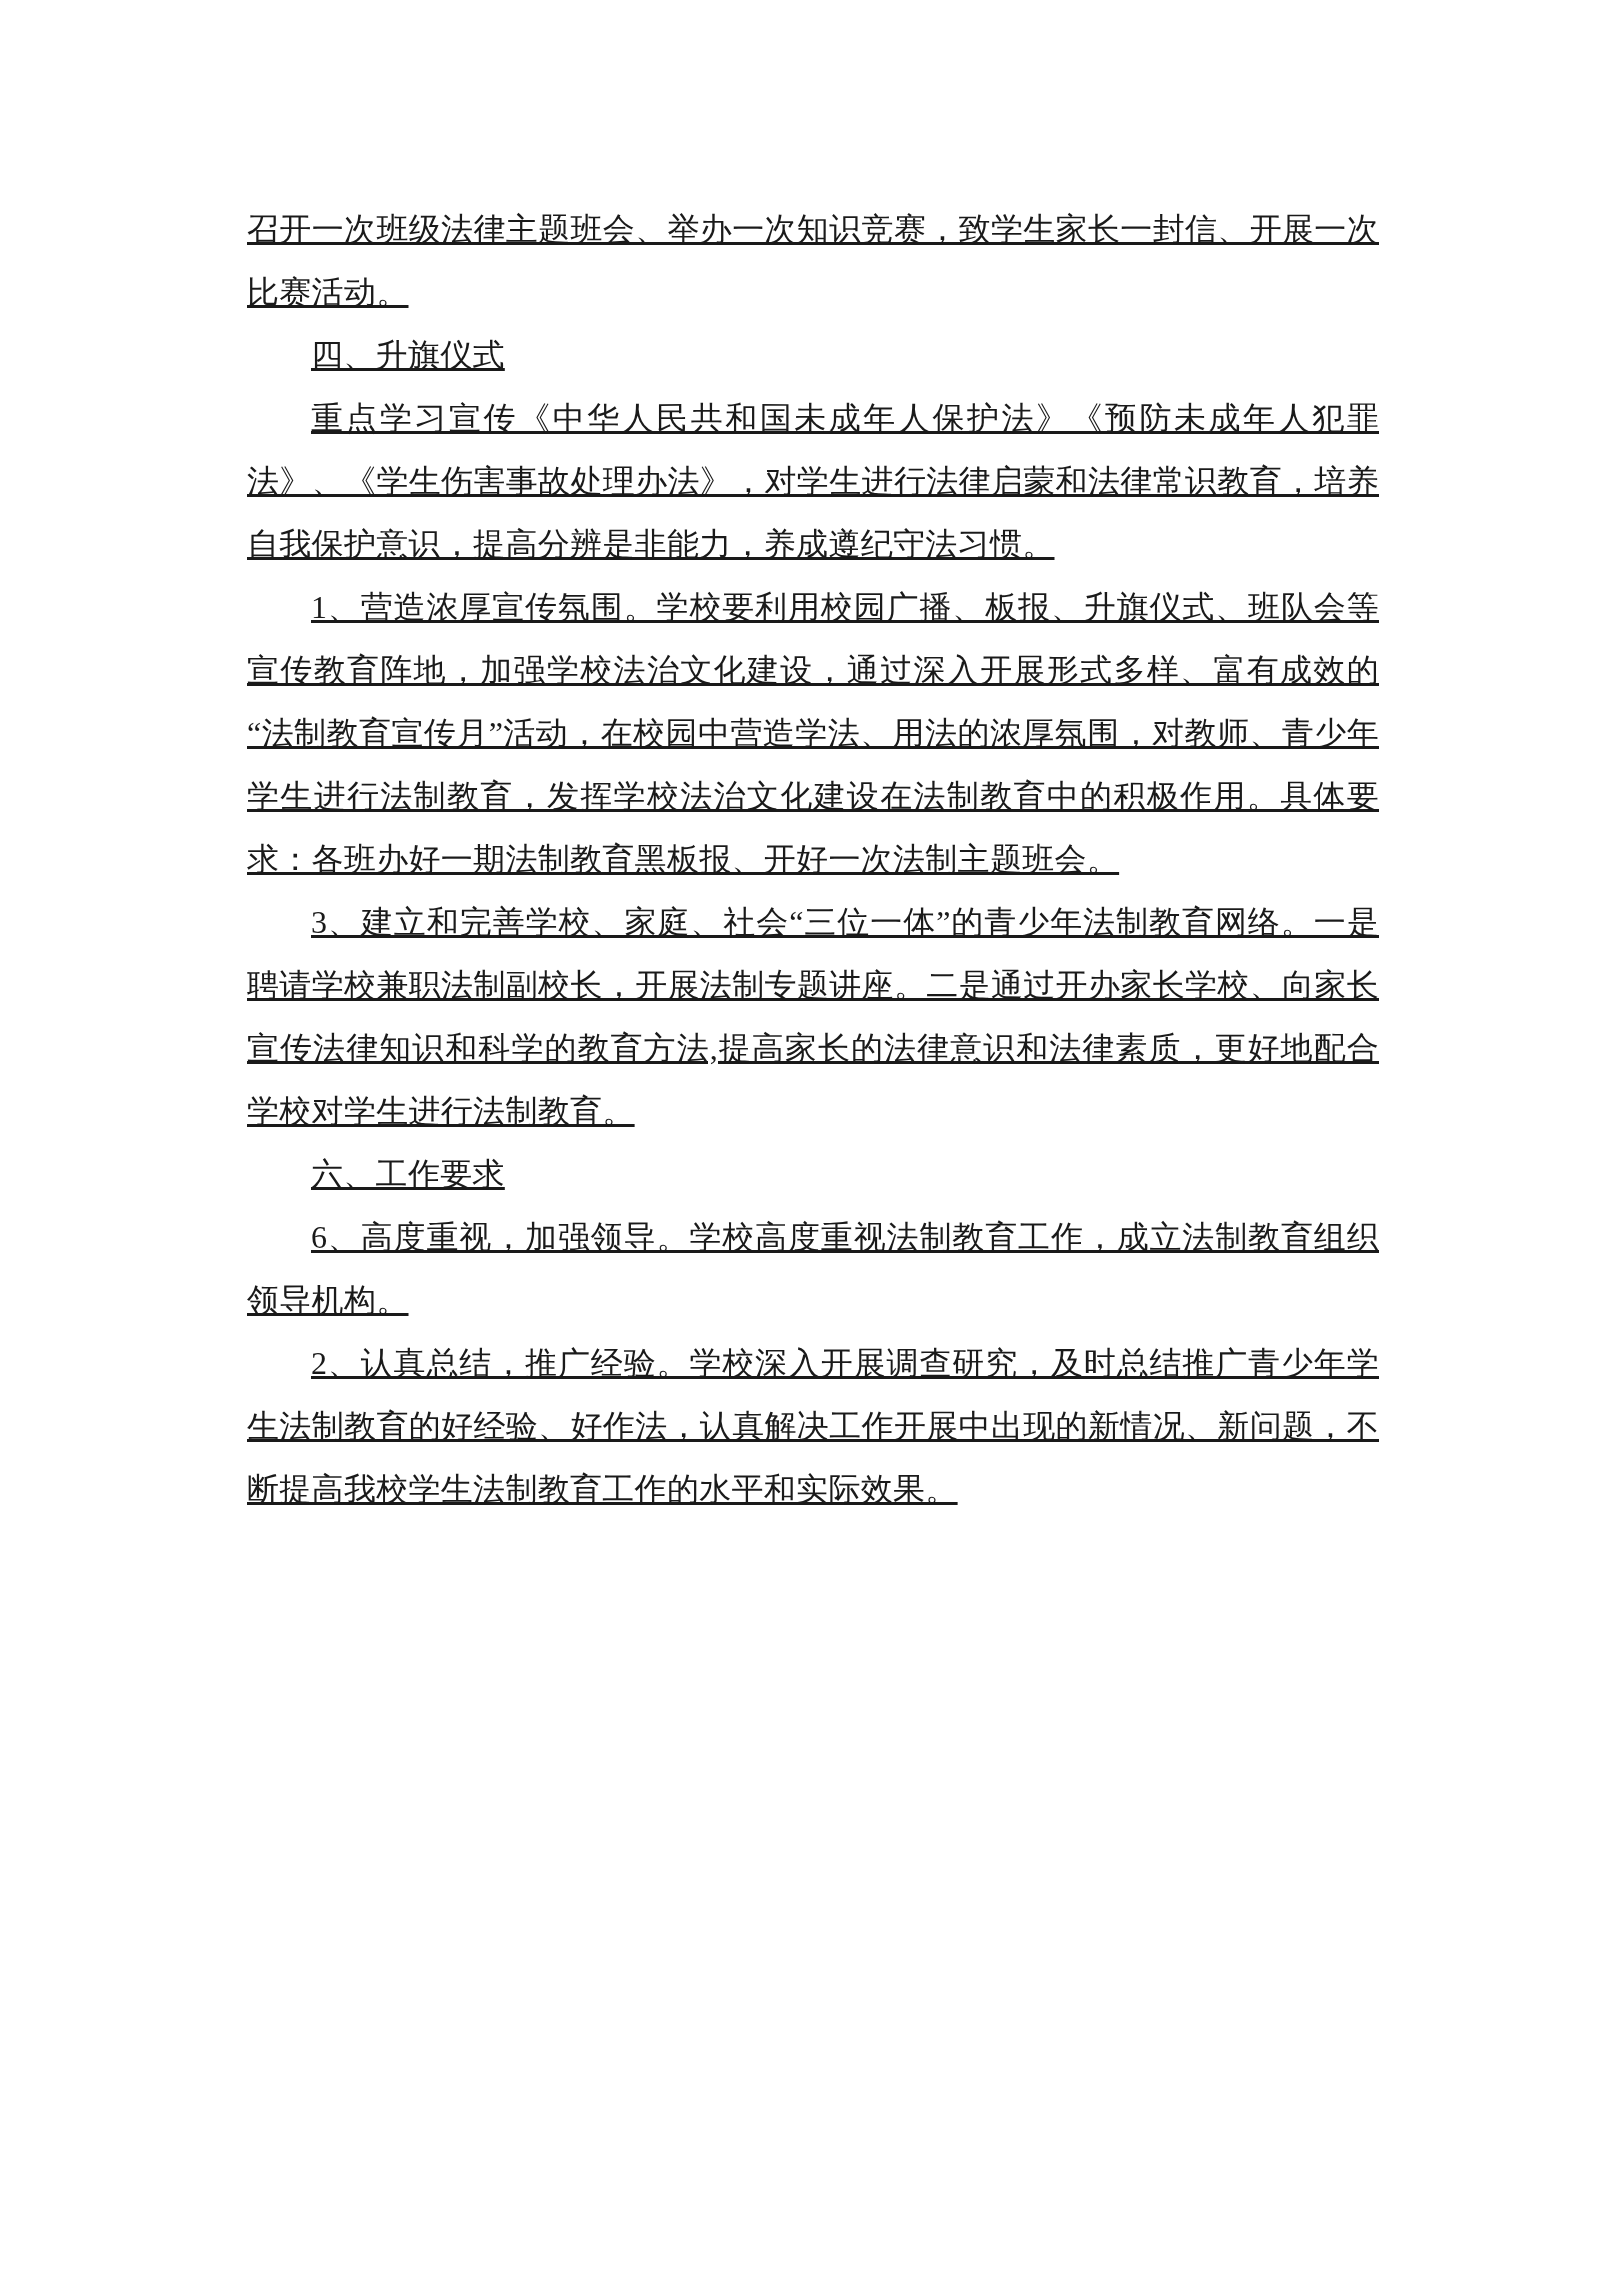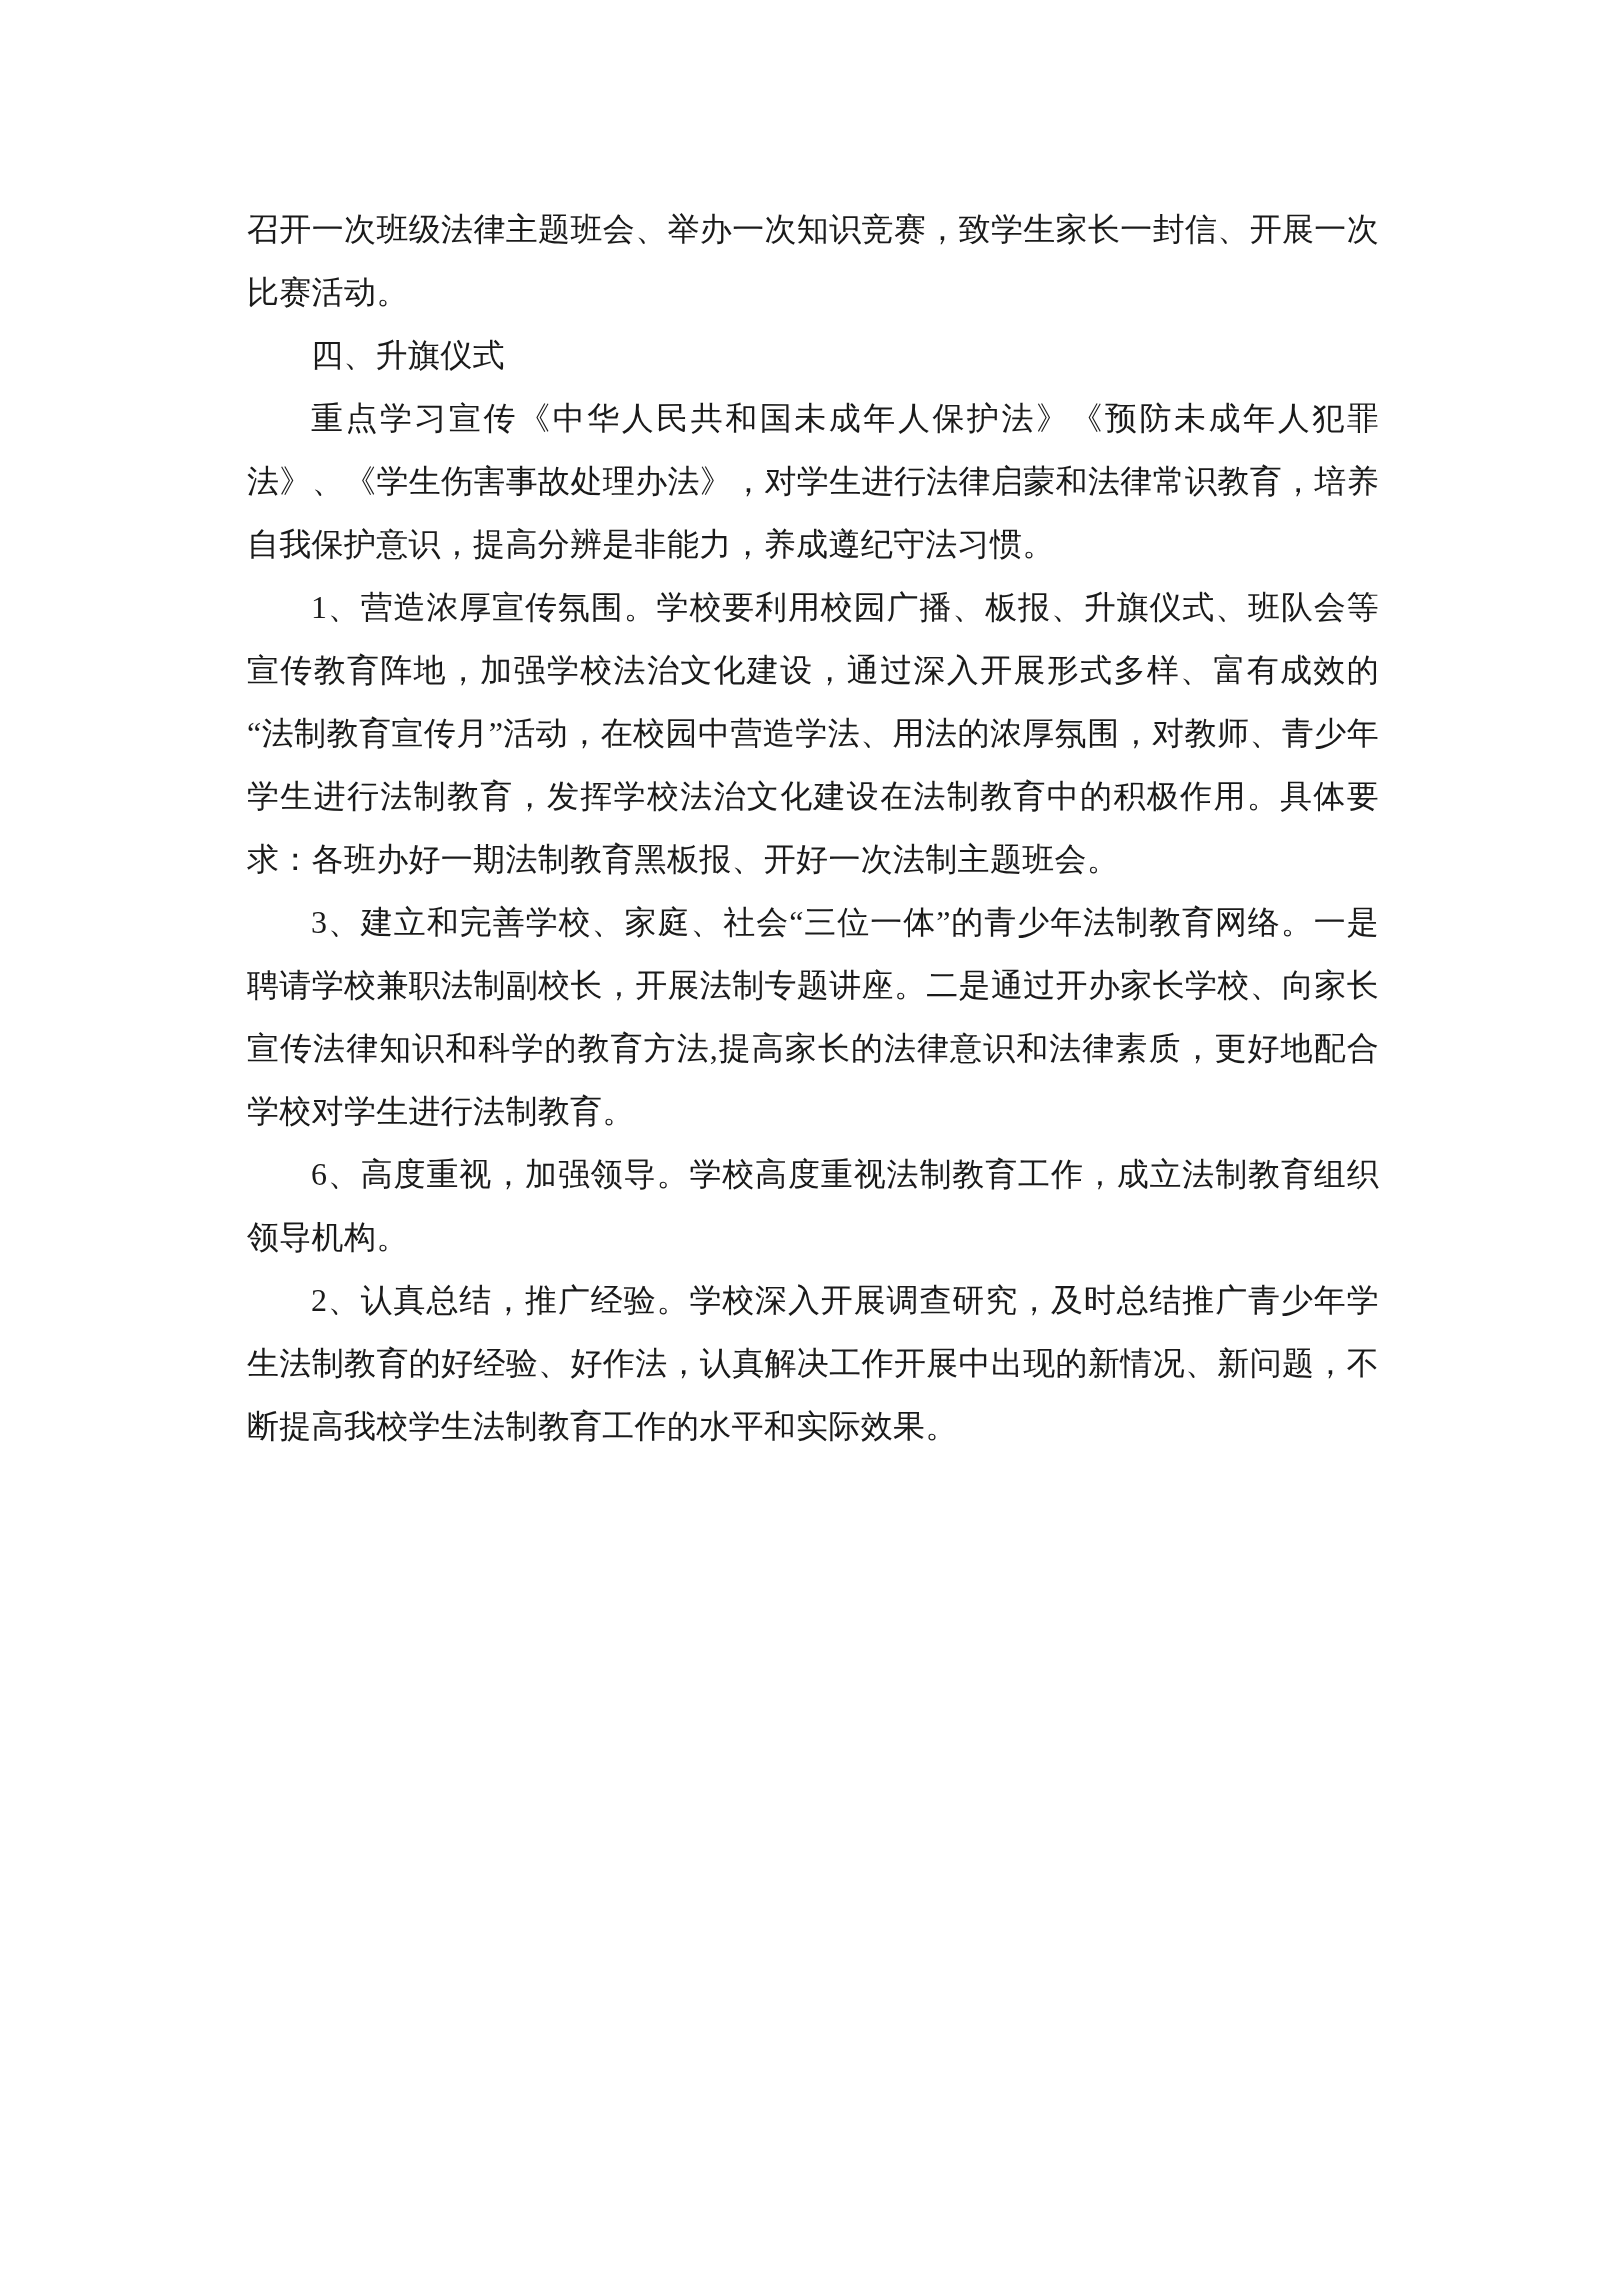--- a/index.html
+++ b/index.html
@@ -37,23 +37,24 @@
     text-indent: 2em;
   }
   .content p.no-indent {
     text-indent: 0;
   }
 </style>
 </head>
 <body style="background: rgb(255, 255, 255);">
 
 <div class="page">
-  <div class="content" style="color: rgb(26, 26, 26);">
+  <div class="content" style="color: rgb(26, 26, 26); text-decoration: underline;">
     <p class="no-indent">召开一次班级法律主题班会、举办一次知识竞赛，致学生家长一封信、开展一次比赛活动。</p>
     <p>四、升旗仪式</p>
     <p>重点学习宣传《中华人民共和国未成年人保护法》《预防未成年人犯罪法》、《学生伤害事故处理办法》，对学生进行法律启蒙和法律常识教育，培养自我保护意识，提高分辨是非能力，养成遵纪守法习惯。</p>
     <p>1、营造浓厚宣传氛围。学校要利用校园广播、板报、升旗仪式、班队会等宣传教育阵地，加强学校法治文化建设，通过深入开展形式多样、富有成效的“法制教育宣传月”活动，在校园中营造学法、用法的浓厚氛围，对教师、青少年学生进行法制教育，发挥学校法治文化建设在法制教育中的积极作用。具体要求：各班办好一期法制教育黑板报、开好一次法制主题班会。</p>
     <p>3、建立和完善学校、家庭、社会“三位一体”的青少年法制教育网络。一是聘请学校兼职法制副校长，开展法制专题讲座。二是通过开办家长学校、向家长宣传法律知识和科学的教育方法,提高家长的法律意识和法律素质，更好地配合学校对学生进行法制教育。</p>
+    <p>六、工作要求</p>
     <p>6、高度重视，加强领导。学校高度重视法制教育工作，成立法制教育组织领导机构。</p>
     <p>2、认真总结，推广经验。学校深入开展调查研究，及时总结推广青少年学生法制教育的好经验、好作法，认真解决工作开展中出现的新情况、新问题，不断提高我校学生法制教育工作的水平和实际效果。</p>
   </div>
 </div>
 
 
 </body></html>

